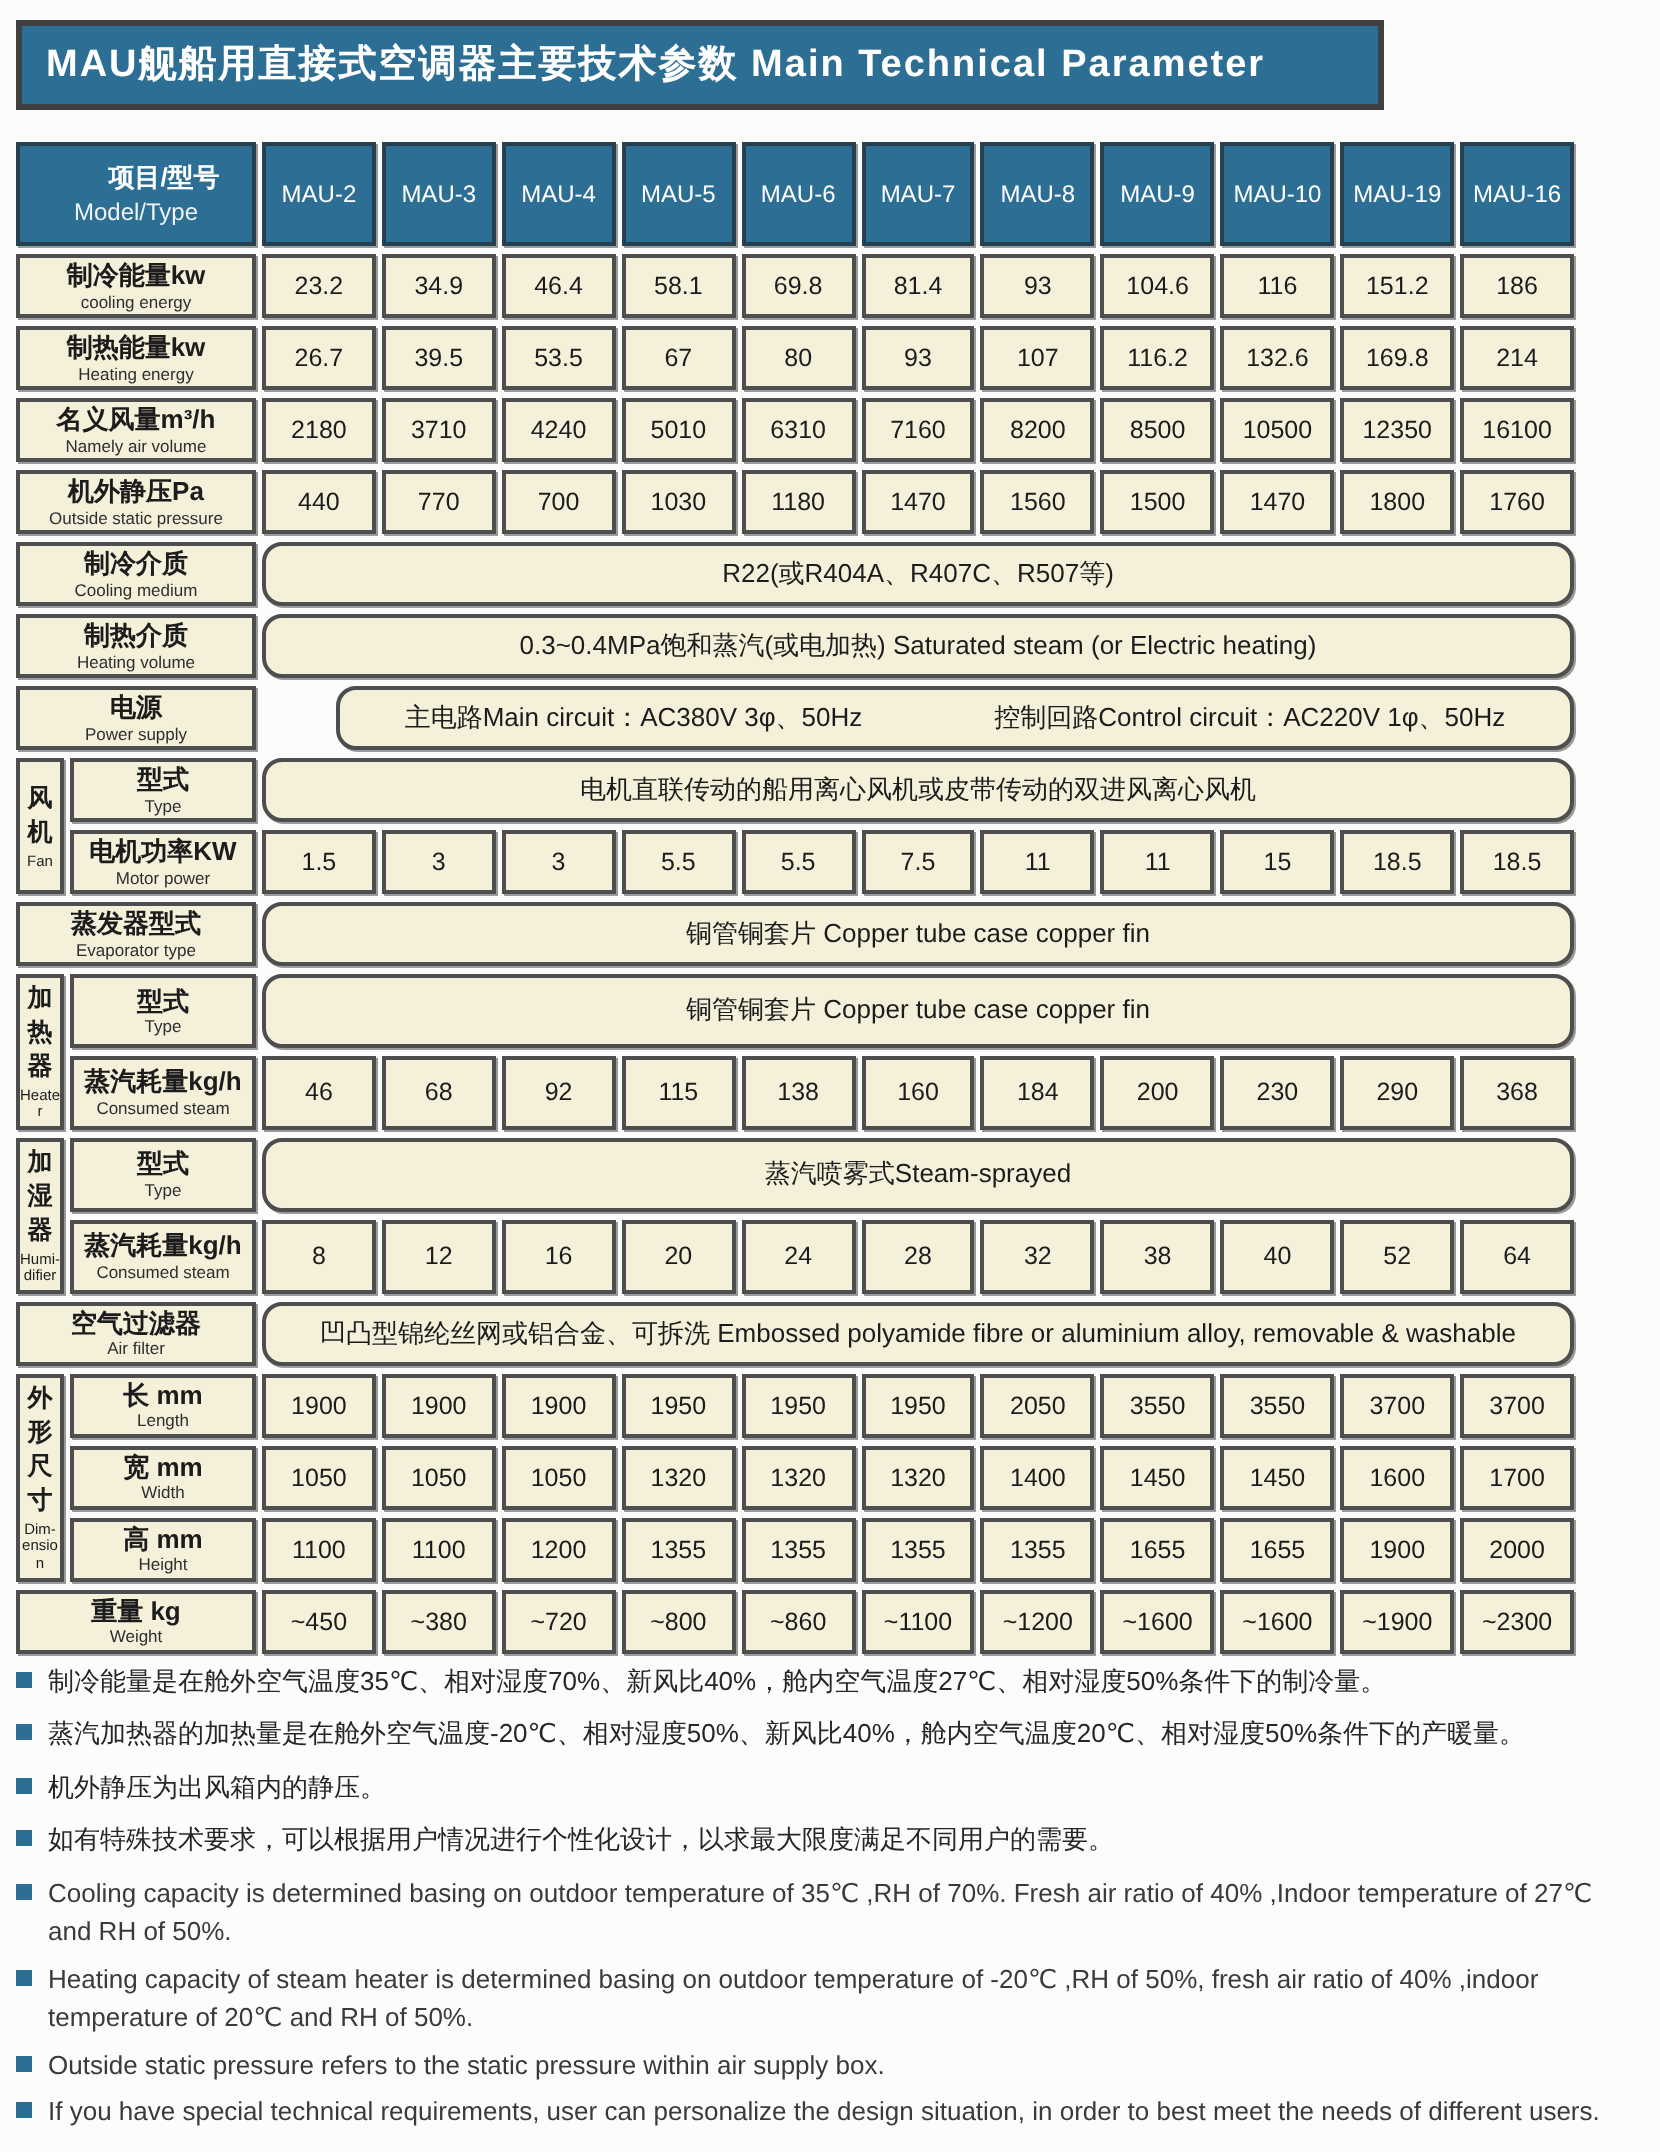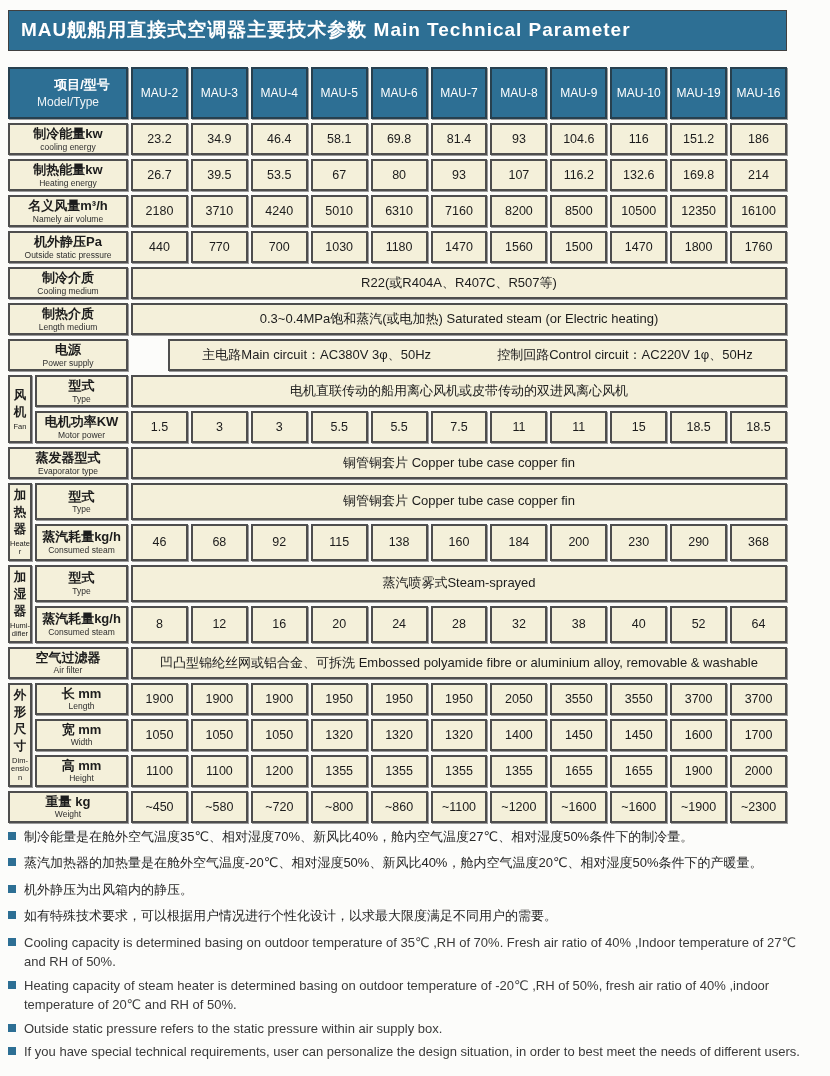--- a/index.html
+++ b/index.html
@@ -4,24 +4,24 @@
 <style>
   * { box-sizing: border-box; }
   html,body { margin:0; padding:0; }
   body {
     width:830px; min-height:1076px; background:#fcfcfa;
     font-family:"Liberation Sans","DejaVu Sans",sans-serif; color:#1c1c1c;
   }
   .page { padding:10px 0 10px 8px; }
 
   .titlebar {
-    width:779px; background:#2d6f94; color:#ffffff;
+    width:684px; background:#2d6f94; color:#ffffff;
     font-size:19px; font-weight:bold; letter-spacing:1px;
     padding:6px 8px 7px 12px; margin-bottom:16px;
-    border:1px solid #404040;
+    border:3px solid #404040;
   }
 
   .ptable { width:779px; }
 
   .trow { display:grid; grid-template-columns:120px 656px; gap:4px 3px; margin-bottom:4px; }
   .grp  { display:grid; grid-template-columns:24px 93px 656px; gap:4px 3px; margin-bottom:4px; }
   .g2 .gcell { grid-row:1 / span 2; }
   .g3 .gcell { grid-row:1 / span 3; }
   .vals { display:grid; grid-template-columns:repeat(11,1fr); gap:3px; }
 
@@ -33,21 +33,21 @@
   }
   .cell.head { background:#2d6f94; color:#fff; border-color:#27404f; }
   .trow.header .cell { min-height:52px; }
 
   .zh { font-size:13px; font-weight:600; line-height:1.2; }
   .en { font-size:8.5px; color:#2e2e2e; line-height:1.1; margin-top:1px; }
   .head .zh { font-weight:600;margin-left:28px; }
   .head-en { font-size:12px; color:#eef3f6; margin-top:3px;text-align:right; }
   .model { font-size:12px; color:#fff; }
   .val { font-size:12.5px; }
-  .spanval { font-size:13px; line-height:1.25; }
+  .spanval { font-size:13px; line-height:1.25;border-radius:10px; }
   .power { flex-direction:row; gap:66px;margin-left:37px; }
 
   .gcell { padding:2px 0; }
   .gzh { font-size:12.5px; font-weight:600; width:1.05em; word-break:break-all; line-height:1.35; }
   .gen { font-size:7.5px; line-height:1.15; margin-top:2px; white-space:pre-line; word-break:break-all; }
 
   .notes { width:812px; }
   .note { display:flex; gap:8px; margin-bottom:7px; font-size:13px; line-height:1.5; color:#262626; }
   .note.en-note { color:#3a3a3a; margin-bottom:4px; }
   .bullet { width:8px; height:8px; background:#2d6f94; flex:0 0 8px; margin-top:5px; }
@@ -165,21 +165,21 @@
       <div class="cell">
         <span class="zh">制冷介质</span>
         <span class="en">Cooling medium</span>
       </div>
       <div class="cell spanval">R22(或R404A、R407C、R507等)</div>
     </div>
 
     <div class="trow">
       <div class="cell">
         <span class="zh">制热介质</span>
-        <span class="en">Length medium</span>
+        <span class="en">Heating volume</span>
       </div>
       <div class="cell spanval">0.3~0.4MPa饱和蒸汽(或电加热)  Saturated steam (or Electric heating)</div>
     </div>
 
     <div class="trow">
       <div class="cell">
         <span class="zh">电源</span>
         <span class="en">Power supply</span>
       </div>
       <div class="cell spanval power">
@@ -351,21 +351,21 @@
       </div>
     </div>
 
     <div class="trow">
       <div class="cell">
         <span class="zh">重量 kg</span>
         <span class="en">Weight</span>
       </div>
       <div class="vals">
         <div class="cell val">~450</div>
-        <div class="cell val">~580</div>
+        <div class="cell val">~380</div>
         <div class="cell val">~720</div>
         <div class="cell val">~800</div>
         <div class="cell val">~860</div>
         <div class="cell val">~1100</div>
         <div class="cell val">~1200</div>
         <div class="cell val">~1600</div>
         <div class="cell val">~1600</div>
         <div class="cell val">~1900</div>
         <div class="cell val">~2300</div>
       </div>

